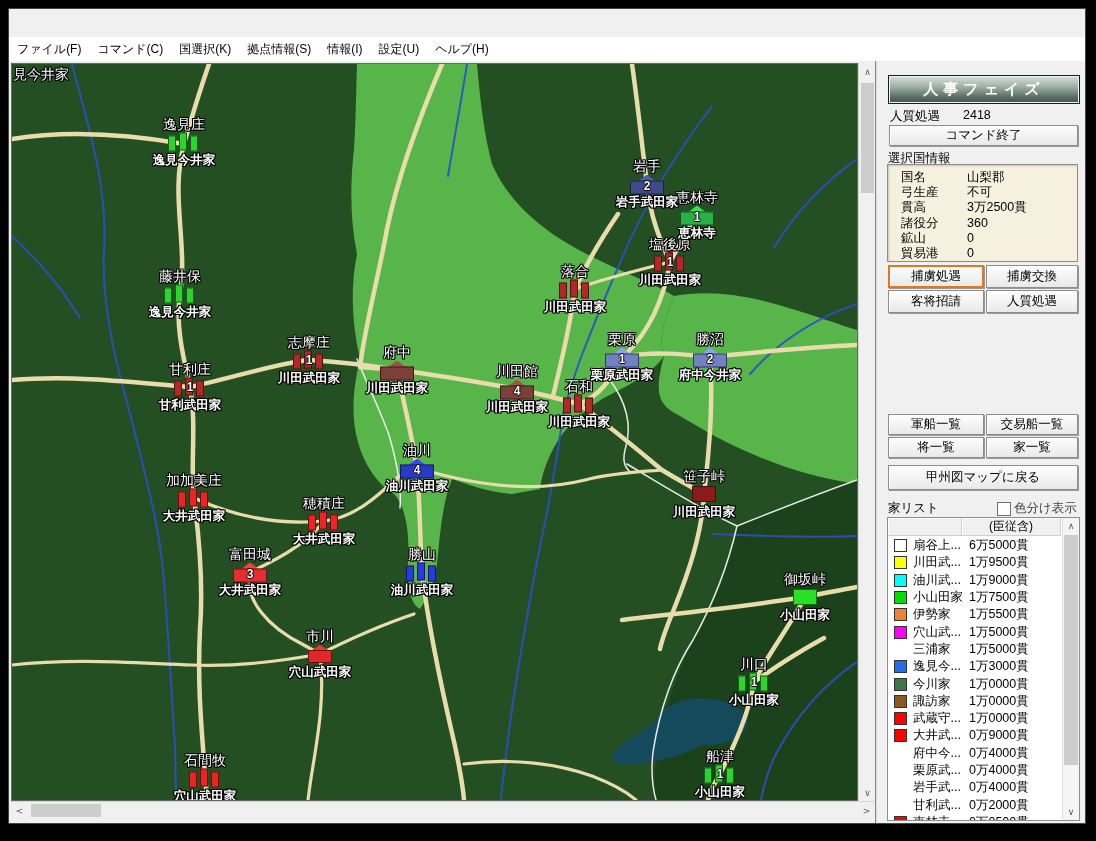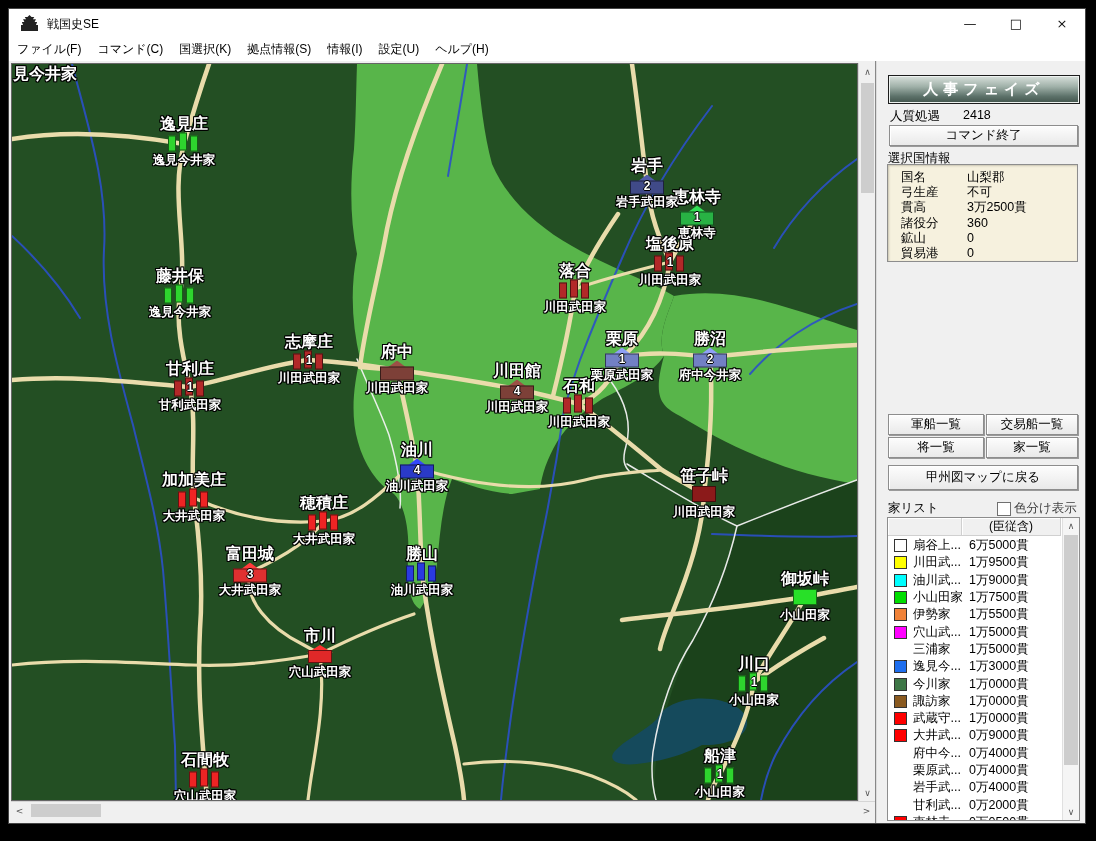--- a/index.html
+++ b/index.html
@@ -16,21 +16,21 @@
   .wc{width:46px;height:28px;display:flex;align-items:center;justify-content:center;
       font-size:13px;color:#111;font-family:"DejaVu Sans",sans-serif;}
   
   .menubar{position:absolute;left:0;top:28px;right:0;height:24px;background:#ffffff;display:flex;align-items:center;padding-left:0;box-sizing:border-box;}
   .menu-item{font-size:12px;color:#000;padding:3px 8px;white-space:nowrap;}
   
   .map{position:absolute;left:2px;top:54px;width:845px;height:736px;background:#234f23;overflow:hidden;
        border:1px solid #666;box-sizing:content-box;}
   .map svg{position:absolute;left:0;top:0;}
   #map-markers{position:absolute;left:0;top:0;width:100%;height:100%;}
-  .map-label{position:absolute;transform:translateX(-50%);color:#fff;font-weight:bold;font-size:16px;line-height:14px;white-space:nowrap;
+  .map-label{position:absolute;transform:translateX(-50%);color:#fff;font-weight:normal;font-size:14px;line-height:14px;white-space:nowrap;
      text-shadow:1px 0 #000,-1px 0 #000,0 1px #000,0 -1px #000,1px 1px #000,-1px -1px #000,1px -1px #000,-1px 1px #000;}
   .map-owner{font-size:12.5px;font-weight:bold;}
   .map-cut{transform:none;left:1px;top:3px;}
   .loc-icon{position:absolute;transform:translate(-50%,-50%);}
   .icon-flags{width:32px;height:19px;}
   .icon-flags i{position:absolute;width:8px;height:16px;border:1px solid rgba(0,0,0,.55);box-sizing:border-box;}
   .icon-flags i:nth-child(1){left:0;top:3px;}
   .icon-flags i:nth-child(2){left:11px;top:0px;height:18px;}
   .icon-flags i:nth-child(3){left:22px;top:3px;}
   .icon-castle{width:34px;height:21px;}
@@ -85,29 +85,20 @@
   .clan-name{margin-left:6px;width:52px;white-space:nowrap;overflow:hidden;}
   .clan-value{margin-left:4px;white-space:nowrap;}
   .clan-scroll{position:absolute;right:0;top:0;width:16px;bottom:0;background:#f5f5f5;border-left:1px solid #e0e0e0;}
 </style>
 </head>
 <body>
 
 <div class="page">
   <div class="window">
 
-    <div class="titlebar">
-      <div class="app-icon"></div>
-      <span class="title-text">戦国史SE</span>
-      <div class="win-controls">
-        <span class="wc">—</span>
-        <span class="wc">□</span>
-        <span class="wc">×</span>
-      </div>
-    </div>
 
     <div class="menubar" id="menubar">
         <span class="menu-item">ファイル(F)</span>
         <span class="menu-item">コマンド(C)</span>
         <span class="menu-item">国選択(K)</span>
         <span class="menu-item">拠点情報(S)</span>
         <span class="menu-item">情報(I)</span>
         <span class="menu-item">設定(U)</span>
         <span class="menu-item">ヘルプ(H)</span>
       </div>
@@ -379,20 +370,26 @@
           </div>
           <div class="info-row">
             <span class="lbl">鉱山</span>
             <span class="val">0</span>
           </div>
           <div class="info-row">
             <span class="lbl">貿易港</span>
             <span class="val">0</span>
           </div>
         </div>
+      <div class="action-grid" id="action-grid">
+          <div class="btn btn-focus">捕虜処遇</div>
+          <div class="btn">捕虜交換</div>
+          <div class="btn">客将招請</div>
+          <div class="btn">人質処遇</div>
+        </div>
       <div class="list-grid" id="list-grid">
           <div class="btn">軍船一覧</div>
           <div class="btn">交易船一覧</div>
           <div class="btn">将一覧</div>
           <div class="btn">家一覧</div>
         </div>
       <div class="btn btn-back">甲州図マップに戻る</div>
       <div class="clan-title">家リスト</div>
       <div class="clan-check"></div>
       <div class="clan-check-label">色分け表示</div>

